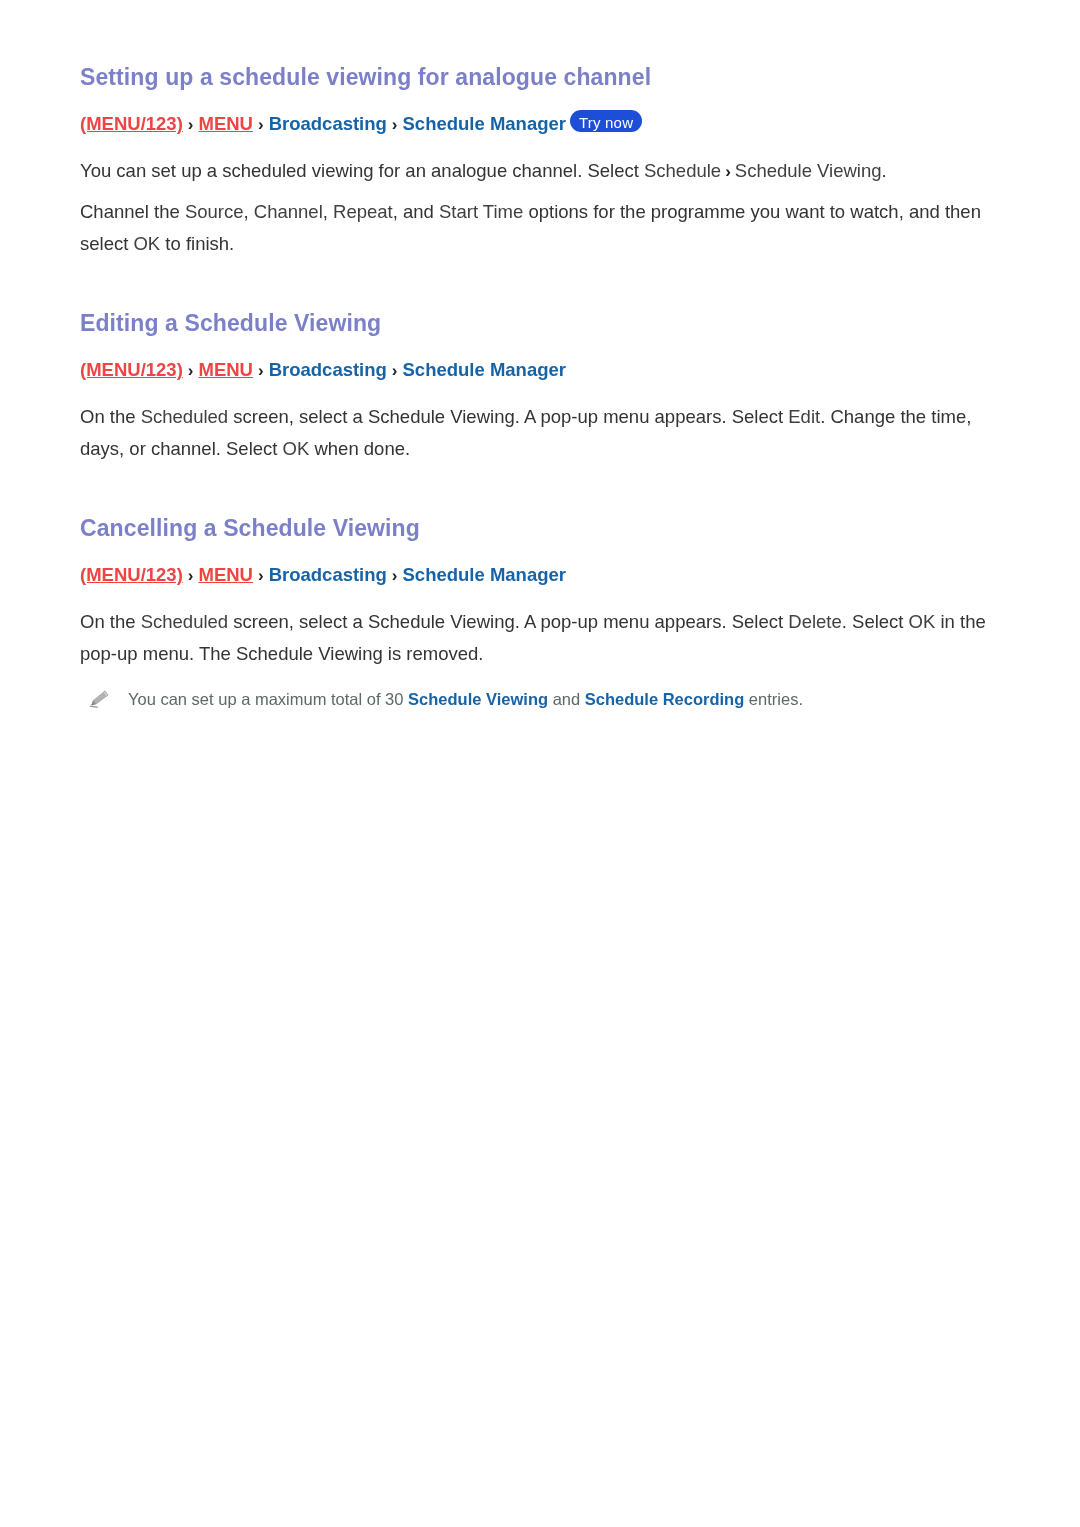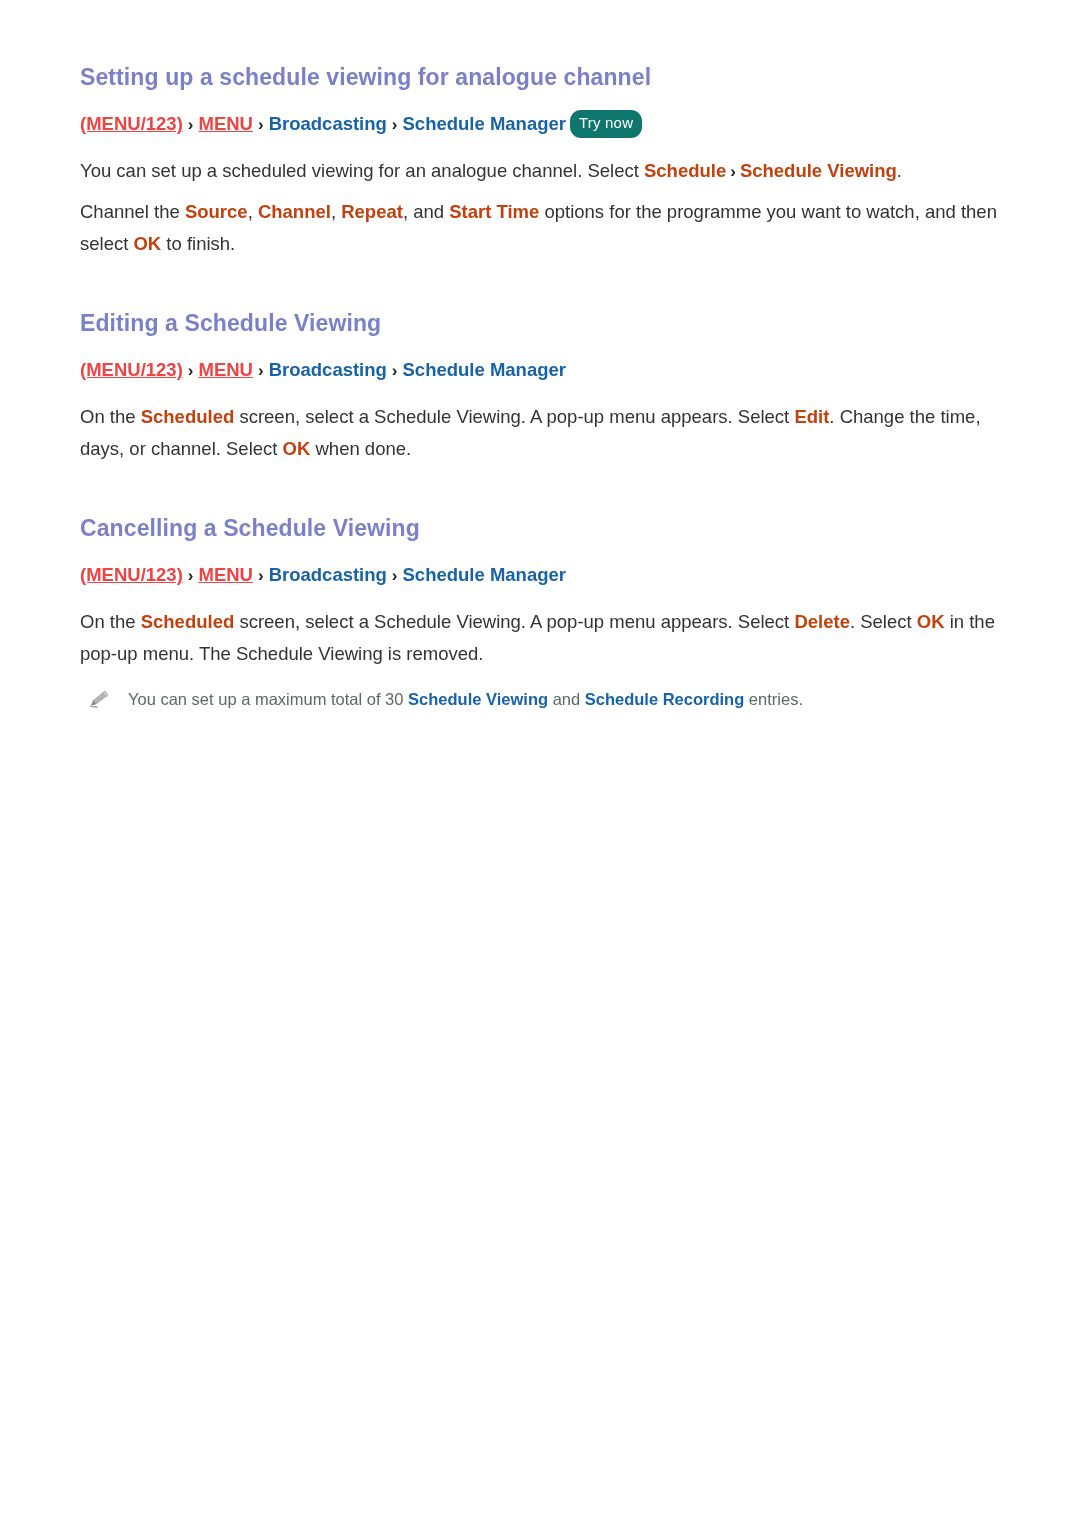--- a/index.html
+++ b/index.html
@@ -49,44 +49,44 @@
   .path .blue   { color: #1763a8; margin-top: 28px; }
   .path .arrow  {
     color: #222222;
     font-size: 17px;
     font-weight: bold;
     padding: 0 5px;
     display: inline-block;
   }
   .badge-trynow {
     display: inline-block;
-    background: #0f766e;
+    background: #1d4ed8;
     color: #ffffff;
     font-size: 15px;
     font-weight: normal;
     line-height: 1;
-    padding: 5px 9px 8px 9px;
+    padding: 5px 9px 2px 9px;
     border-radius: 11px;
     vertical-align: 2px;
     margin-left: 4px;
     letter-spacing: 0.2px;
   }
 
   
   p.body {
     font-size: 18.5px;
     line-height: 32px;
     color: #333333;
     margin: 0 0 8px 0;
     max-width: 940px;
   }
   p.body:last-child { margin-bottom: 0; }
   .lk {
-    color: #c2410c;
-    font-weight: bold;
+    color: #404040;
+    font-weight: normal;
   }
   .ar-blue {
     color: #222222;
     font-weight: bold;
     font-size: 17px;
     padding: 0 4px;
     display: inline-block;
   }
 
   

